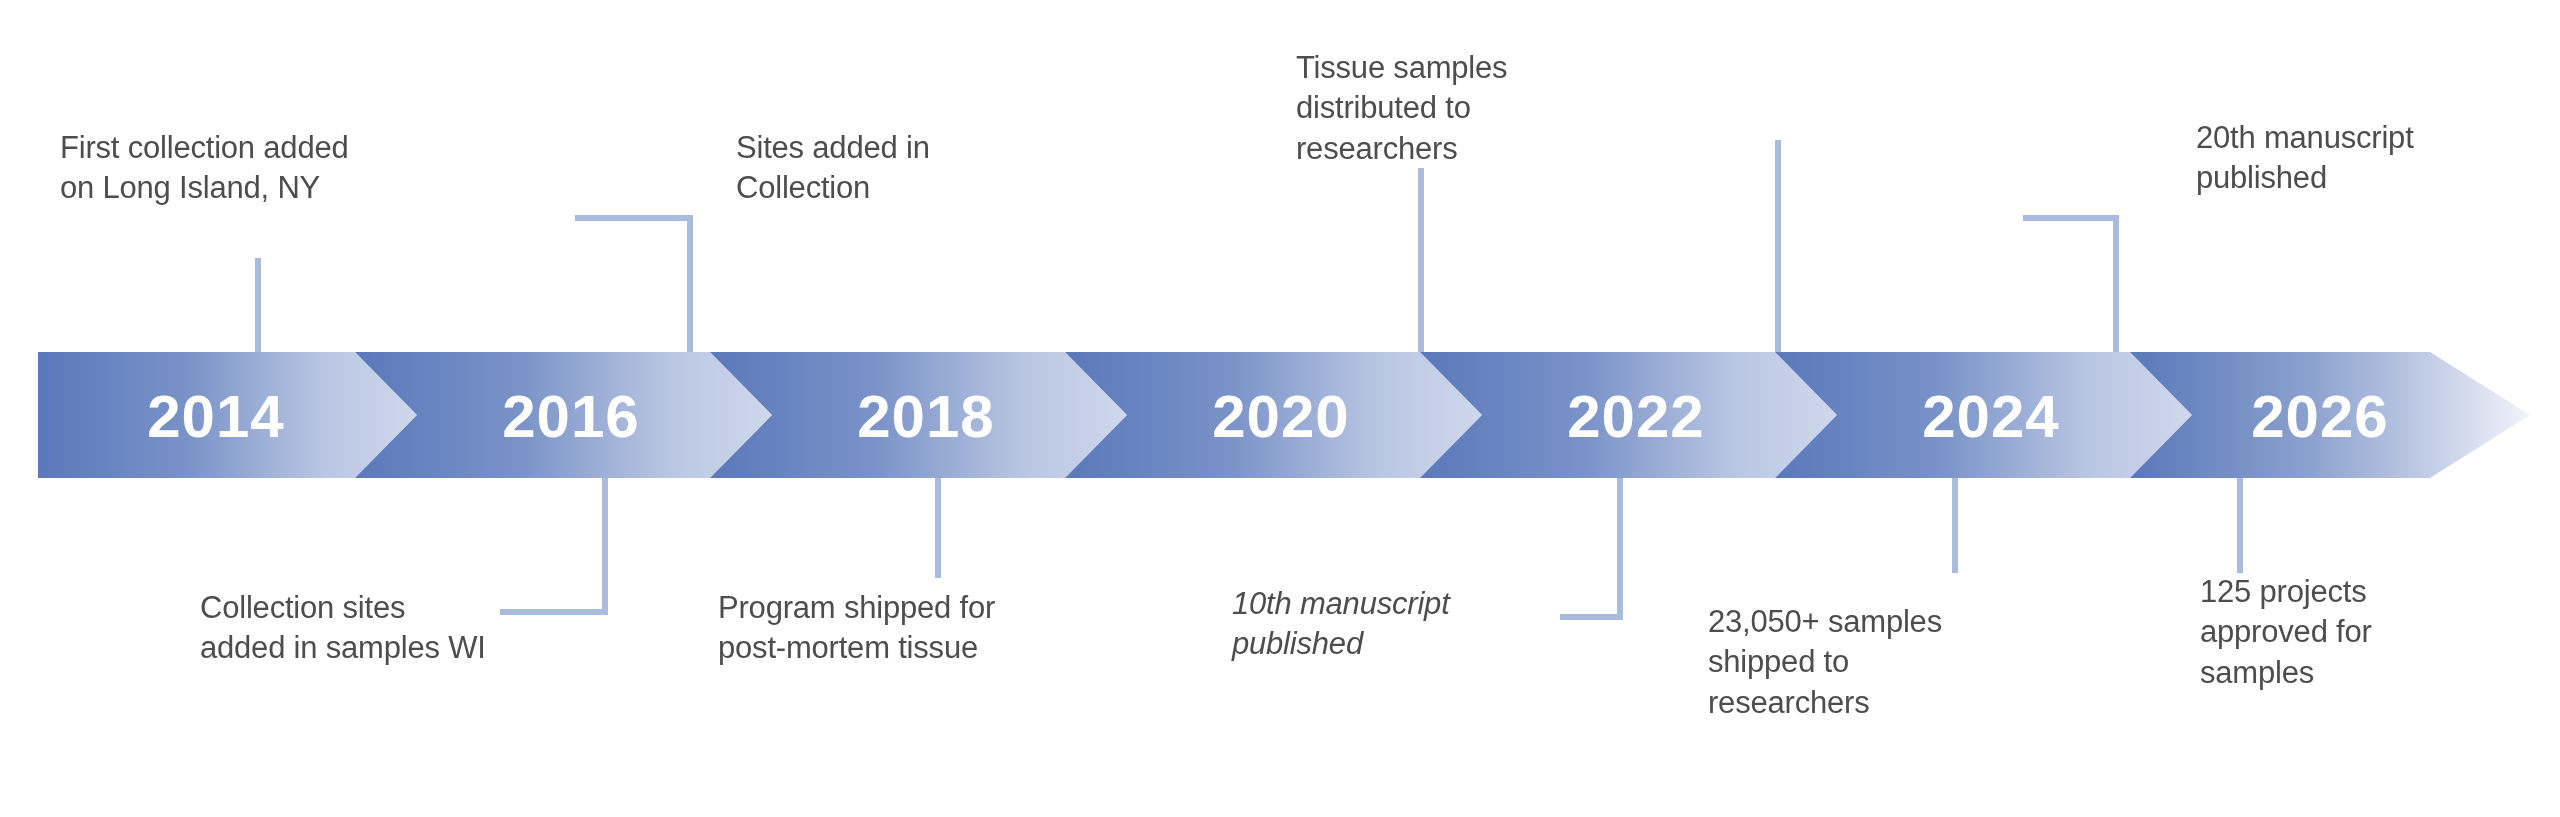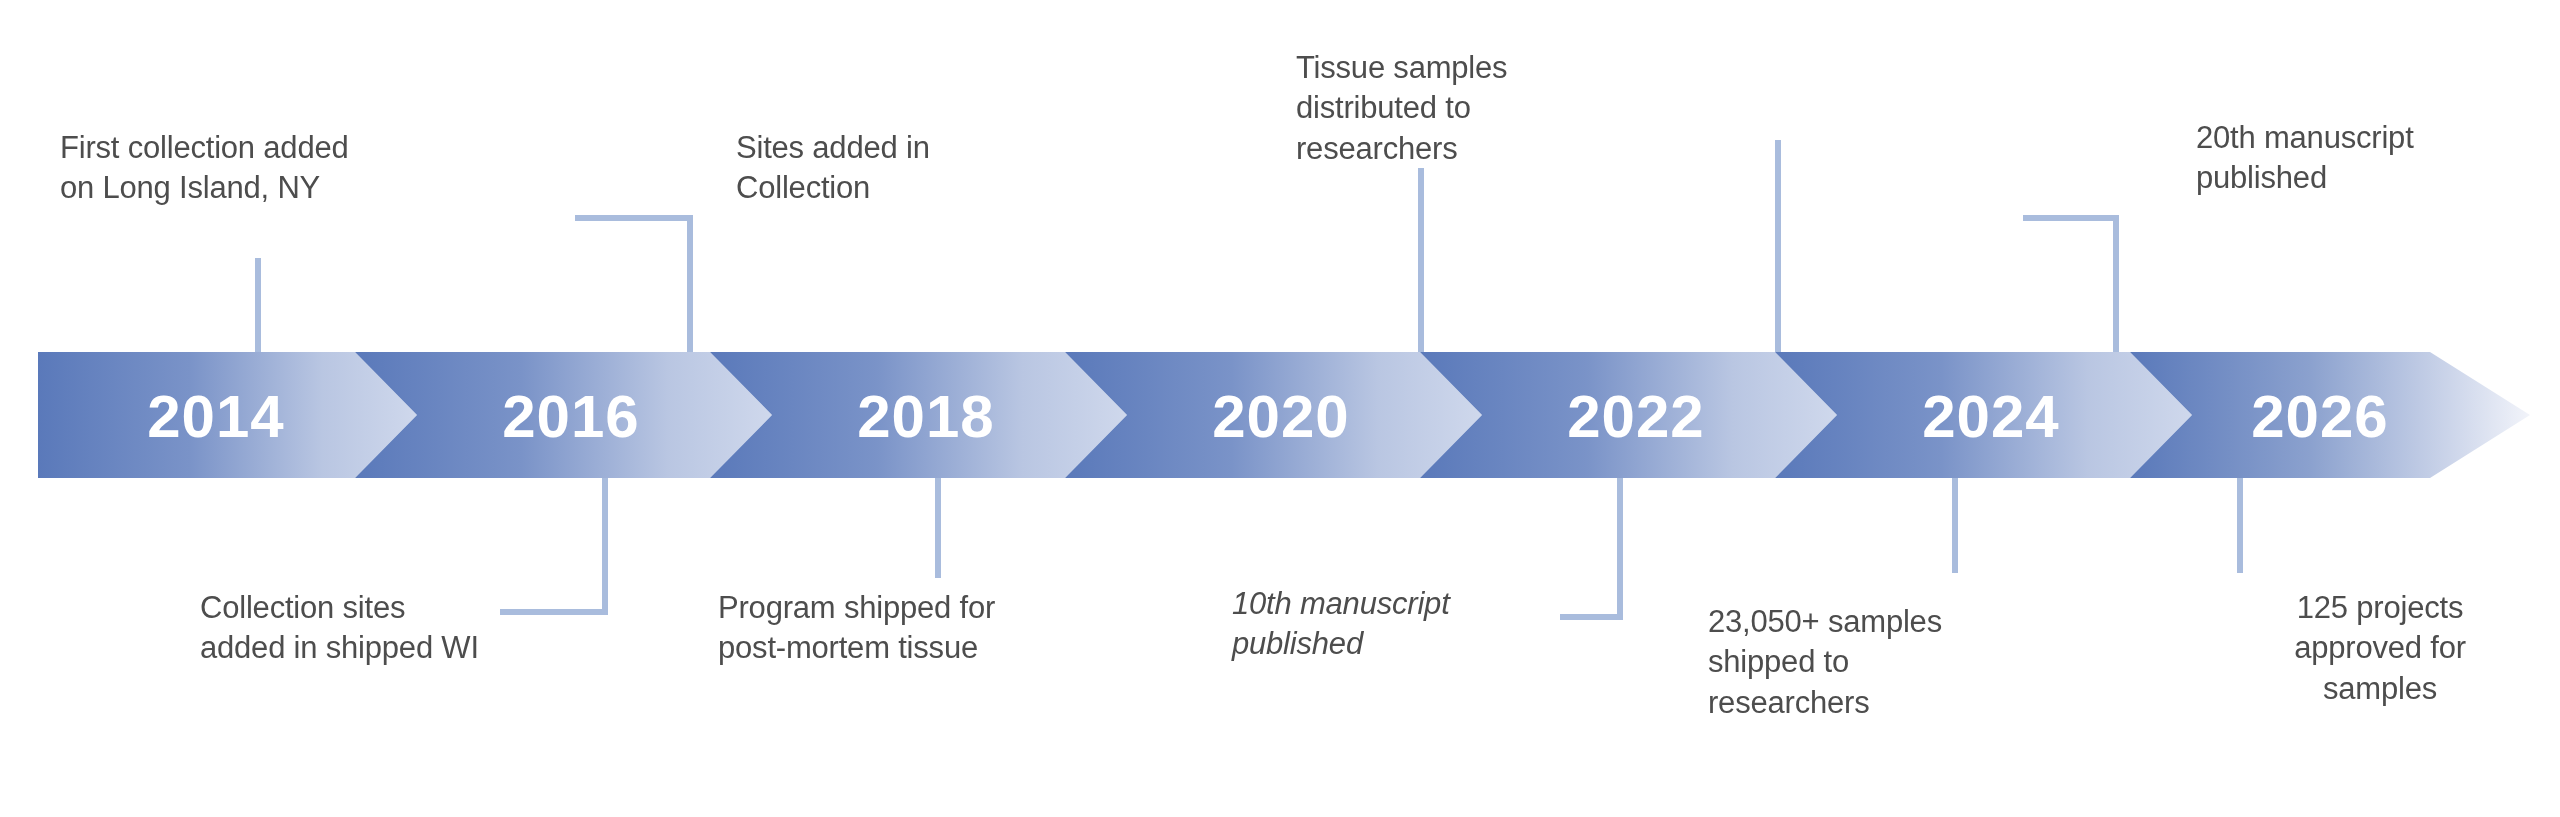--- a/index.html
+++ b/index.html
@@ -133,29 +133,29 @@
 
   <div class="annotation above" style="left:1296px; top:48px; width:350px;">Tissue samples
 distributed to
 researchers</div>
 
 
   <div class="annotation above" style="left:2196px; top:118px; width:370px;">20th manuscript
 published</div>
 
   <div class="annotation below" style="left:200px; top:588px; width:420px;">Collection sites
-added in shipped WI</div>
+added in samples WI</div>
 
   <div class="annotation below" style="left:718px; top:588px; width:470px;">Program shipped for
 post-mortem tissue</div>
 
   <div class="annotation below" style="left:1232px; top:584px; width:400px;font-style:italic;">10th manuscript
 published</div>
 
   <div class="annotation below" style="left:1708px; top:588px; width:400px;margin-top:14px;">23,050+ samples
 shipped to
 researchers</div>
 
-  <div class="annotation below" style="left:2200px; top:588px; width:360px;text-align:center;">125 projects
+  <div class="annotation below" style="left:2200px; top:572px; width:360px;">125 projects
 approved for
 samples</div>
 
 </div>
 
 </body></html>

